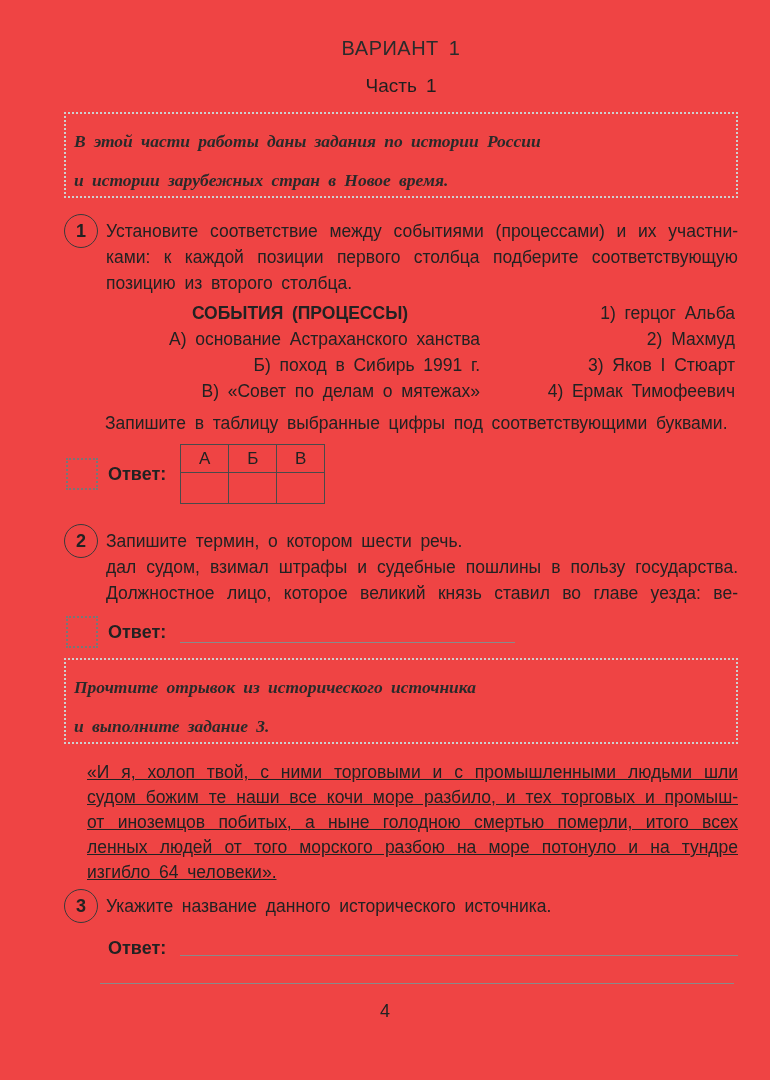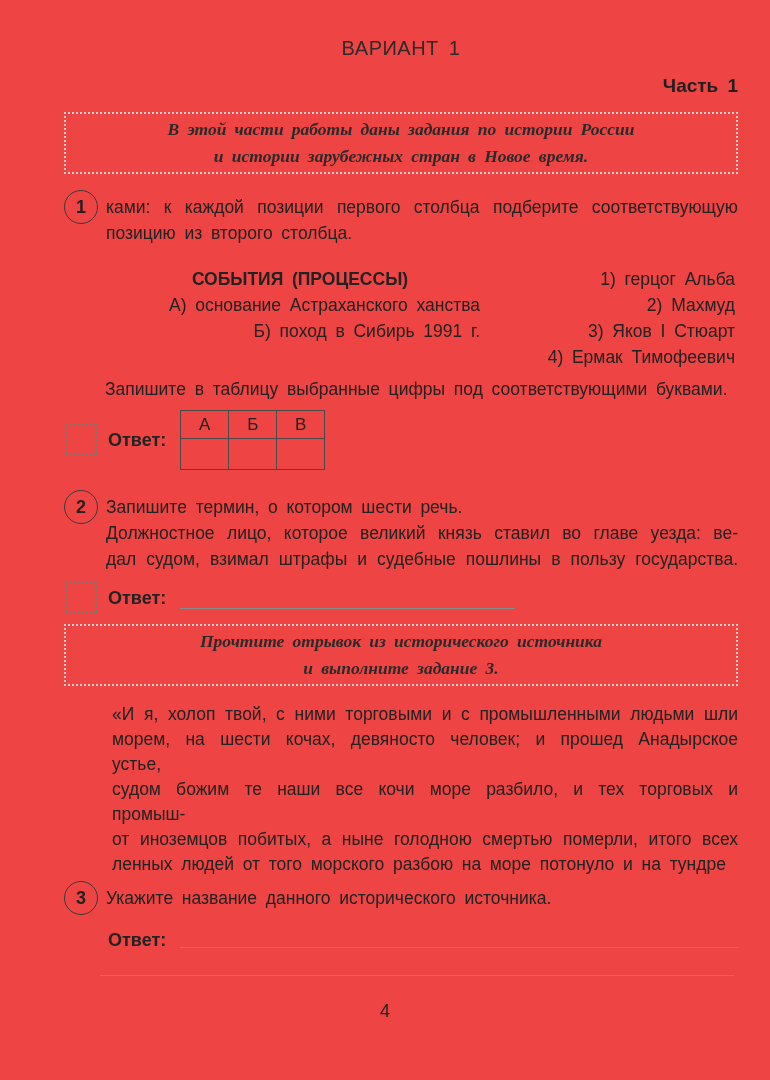--- a/index.html
+++ b/index.html
@@ -12,53 +12,53 @@
     padding:36px 32px 0 64px;
     font-family:"Liberation Sans", sans-serif;
     color:#222222;
     font-size:17.5px;
     line-height:26px;
     word-spacing:0.22em;
     overflow:hidden;
   }
 
   .variant-title { text-align:center; font-size:20px; line-height:24px; letter-spacing:0.5px; color:#2b2b2b; }
-  .part-title { text-align:right; font-size:19px; line-height:24px; font-weight:bold; margin-top:14px; color:#1f1f1f; }
+  .part-title { text-align:center; font-size:19px; line-height:24px; font-weight:normal; margin-top:14px; color:#1f1f1f; }
 
   .note-box {
     margin-top:14px;
     border:2px dotted #cfcfcf;
     padding:2px 8px;
     font-family:"Liberation Serif", serif;
     font-style:italic;
     font-weight:bold;
     font-size:17.5px;
     line-height:27px;
     color:#2a2a2a;
   }
-  .clines > div { text-align:center; }
+  .clines > div { text-align:left;margin-top:12px; }
 
   .task { display:flex; align-items:flex-start; margin-top:20px; }
   .qnum {
     flex:0 0 auto;
     width:34px; height:34px;
     border:1.6px solid #3a3a3a;
     border-radius:50%;
     box-sizing:border-box;
     display:flex; align-items:center; justify-content:center;
     font-size:18px; font-weight:bold; color:#222;
     margin-right:8px; margin-top:-4px;
   }
   .task-body { flex:1 1 auto; min-width:0; }
 
   .jlines > div { text-align:justify; text-align-last:justify; }
   .jlines > div:last-child { text-align-last:left; }
   .jlines-all > div:last-child { text-align-last:justify; }
 
-  .columns { display:flex; margin-top:20px; margin-left:56px; }
+  .columns { display:flex; margin-top:4px; margin-left:56px; }
   .col-events { width:360px; }
   .col-participants { width:230px; margin-left:25px; }
   .col-header { font-weight:bold; text-align:center; }
   .col-item { line-height:26px;text-align:right; }
 
   .write-instr { margin-top:6px; margin-left:41px; }
 
   .answer-row { display:flex; align-items:center; margin-top:8px; margin-left:2px; }
   .marker {
     flex:0 0 auto;
@@ -75,21 +75,21 @@
     text-align:center; vertical-align:middle;
     font-size:17px; color:#222;
     padding:0;
   }
   .answer-table tr.blank-row td { height:30px; }
 
   .ans-line { border-bottom:1.6px solid #8a8a8a; align-self:flex-end; margin-bottom:5px; }
   .ans-line-short { width:335px; }
   .ans-line-grow { flex:1 1 auto; }
 
-  .quote { margin-top:16px; margin-left:48px; line-height:25px; }
+  .quote { margin-top:16px; margin-left:23px; line-height:25px;text-decoration:underline; }
 
   .answer-row-nobox { display:flex; align-items:center; margin-top:12px; margin-left:44px; }
 
   .cont-line { margin-top:22px; margin-left:36px; margin-right:4px; border-top:1.6px solid #8a8a8a; }
 
   .page-number {
     position:absolute; bottom:56px; left:0; right:0;
     text-align:center; font-size:18px; color:#222;
   }
 </style>
@@ -103,31 +103,33 @@
 
   <div class="note-box clines">
       <div>В этой части работы даны задания по истории России</div>
       <div>и истории зарубежных стран в Новое время.</div>
     </div>
 
   <div class="task">
     <div class="qnum">1</div>
     <div class="task-body">
       <div class="jlines">
+          <div>Установите соответствие между событиями (процессами) и их участни-</div>
           <div>ками: к каждой позиции первого столбца подберите соответствующую</div>
           <div>позицию из второго столбца.</div>
         </div>
     </div>
   </div>
 
   <div class="columns">
     <div class="col-events">
       <div class="col-header">СОБЫТИЯ (ПРОЦЕССЫ)</div>
       <div class="col-item">А) основание Астраханского ханства</div>
       <div class="col-item">Б) поход в Сибирь 1991 г.</div>
+      <div class="col-item">В) «Совет по делам о мятежах»</div>
     </div>
     <div class="col-participants">
       <div class="col-item">1) герцог Альба</div>
       <div class="col-item">2) Махмуд</div>
       <div class="col-item">3) Яков I Стюарт</div>
       <div class="col-item">4) Ермак Тимофеевич</div>
     </div>
   </div>
 
   <div class="write-instr">Запишите в таблицу выбранные цифры под соответствующими буквами.</div>
@@ -149,43 +151,43 @@
       </tr>
     </tbody>
       </table>
   </div>
 
   <div class="task" style="margin-top:24px;">
     <div class="qnum">2</div>
     <div class="task-body">
       <div>Запишите термин, о котором шести речь.</div>
       <div class="jlines jlines-all">
+          <div>дал судом, взимал штрафы и судебные пошлины в пользу государства.</div>
           <div>Должностное лицо, которое великий князь ставил во главе уезда: ве-</div>
-          <div>дал судом, взимал штрафы и судебные пошлины в пользу государства.</div>
         </div>
     </div>
   </div>
 
   <div class="answer-row" style="margin-top:10px;">
     <div class="marker"></div>
     <div class="answer-label">Ответ:</div>
     <div class="ans-line ans-line-short"></div>
   </div>
 
   <div class="note-box clines" style="margin-top:10px;">
       <div>Прочтите отрывок из исторического источника</div>
       <div>и выполните задание 3.</div>
     </div>
 
   <div class="quote jlines">
       <div>«И я, холоп твой, с ними торговыми и с промышленными людьми шли</div>
-      <div>морем, на шести кочах, девяносто человек; и прошед Анадырское устье,</div>
       <div>судом божим те наши все кочи море разбило, и тех торговых и промыш-</div>
       <div>от иноземцов побитых, а ныне голодною смертью померли, итого всех</div>
       <div>ленных людей от того морского разбою на море потонуло и на тундре</div>
+      <div>изгибло 64 человеки».</div>
     </div>
 
   <div class="task" style="margin-top:8px;">
     <div class="qnum">3</div>
     <div class="task-body">
       <div>Укажите название данного исторического источника.</div>
     </div>
   </div>
 
   <div class="answer-row-nobox">

